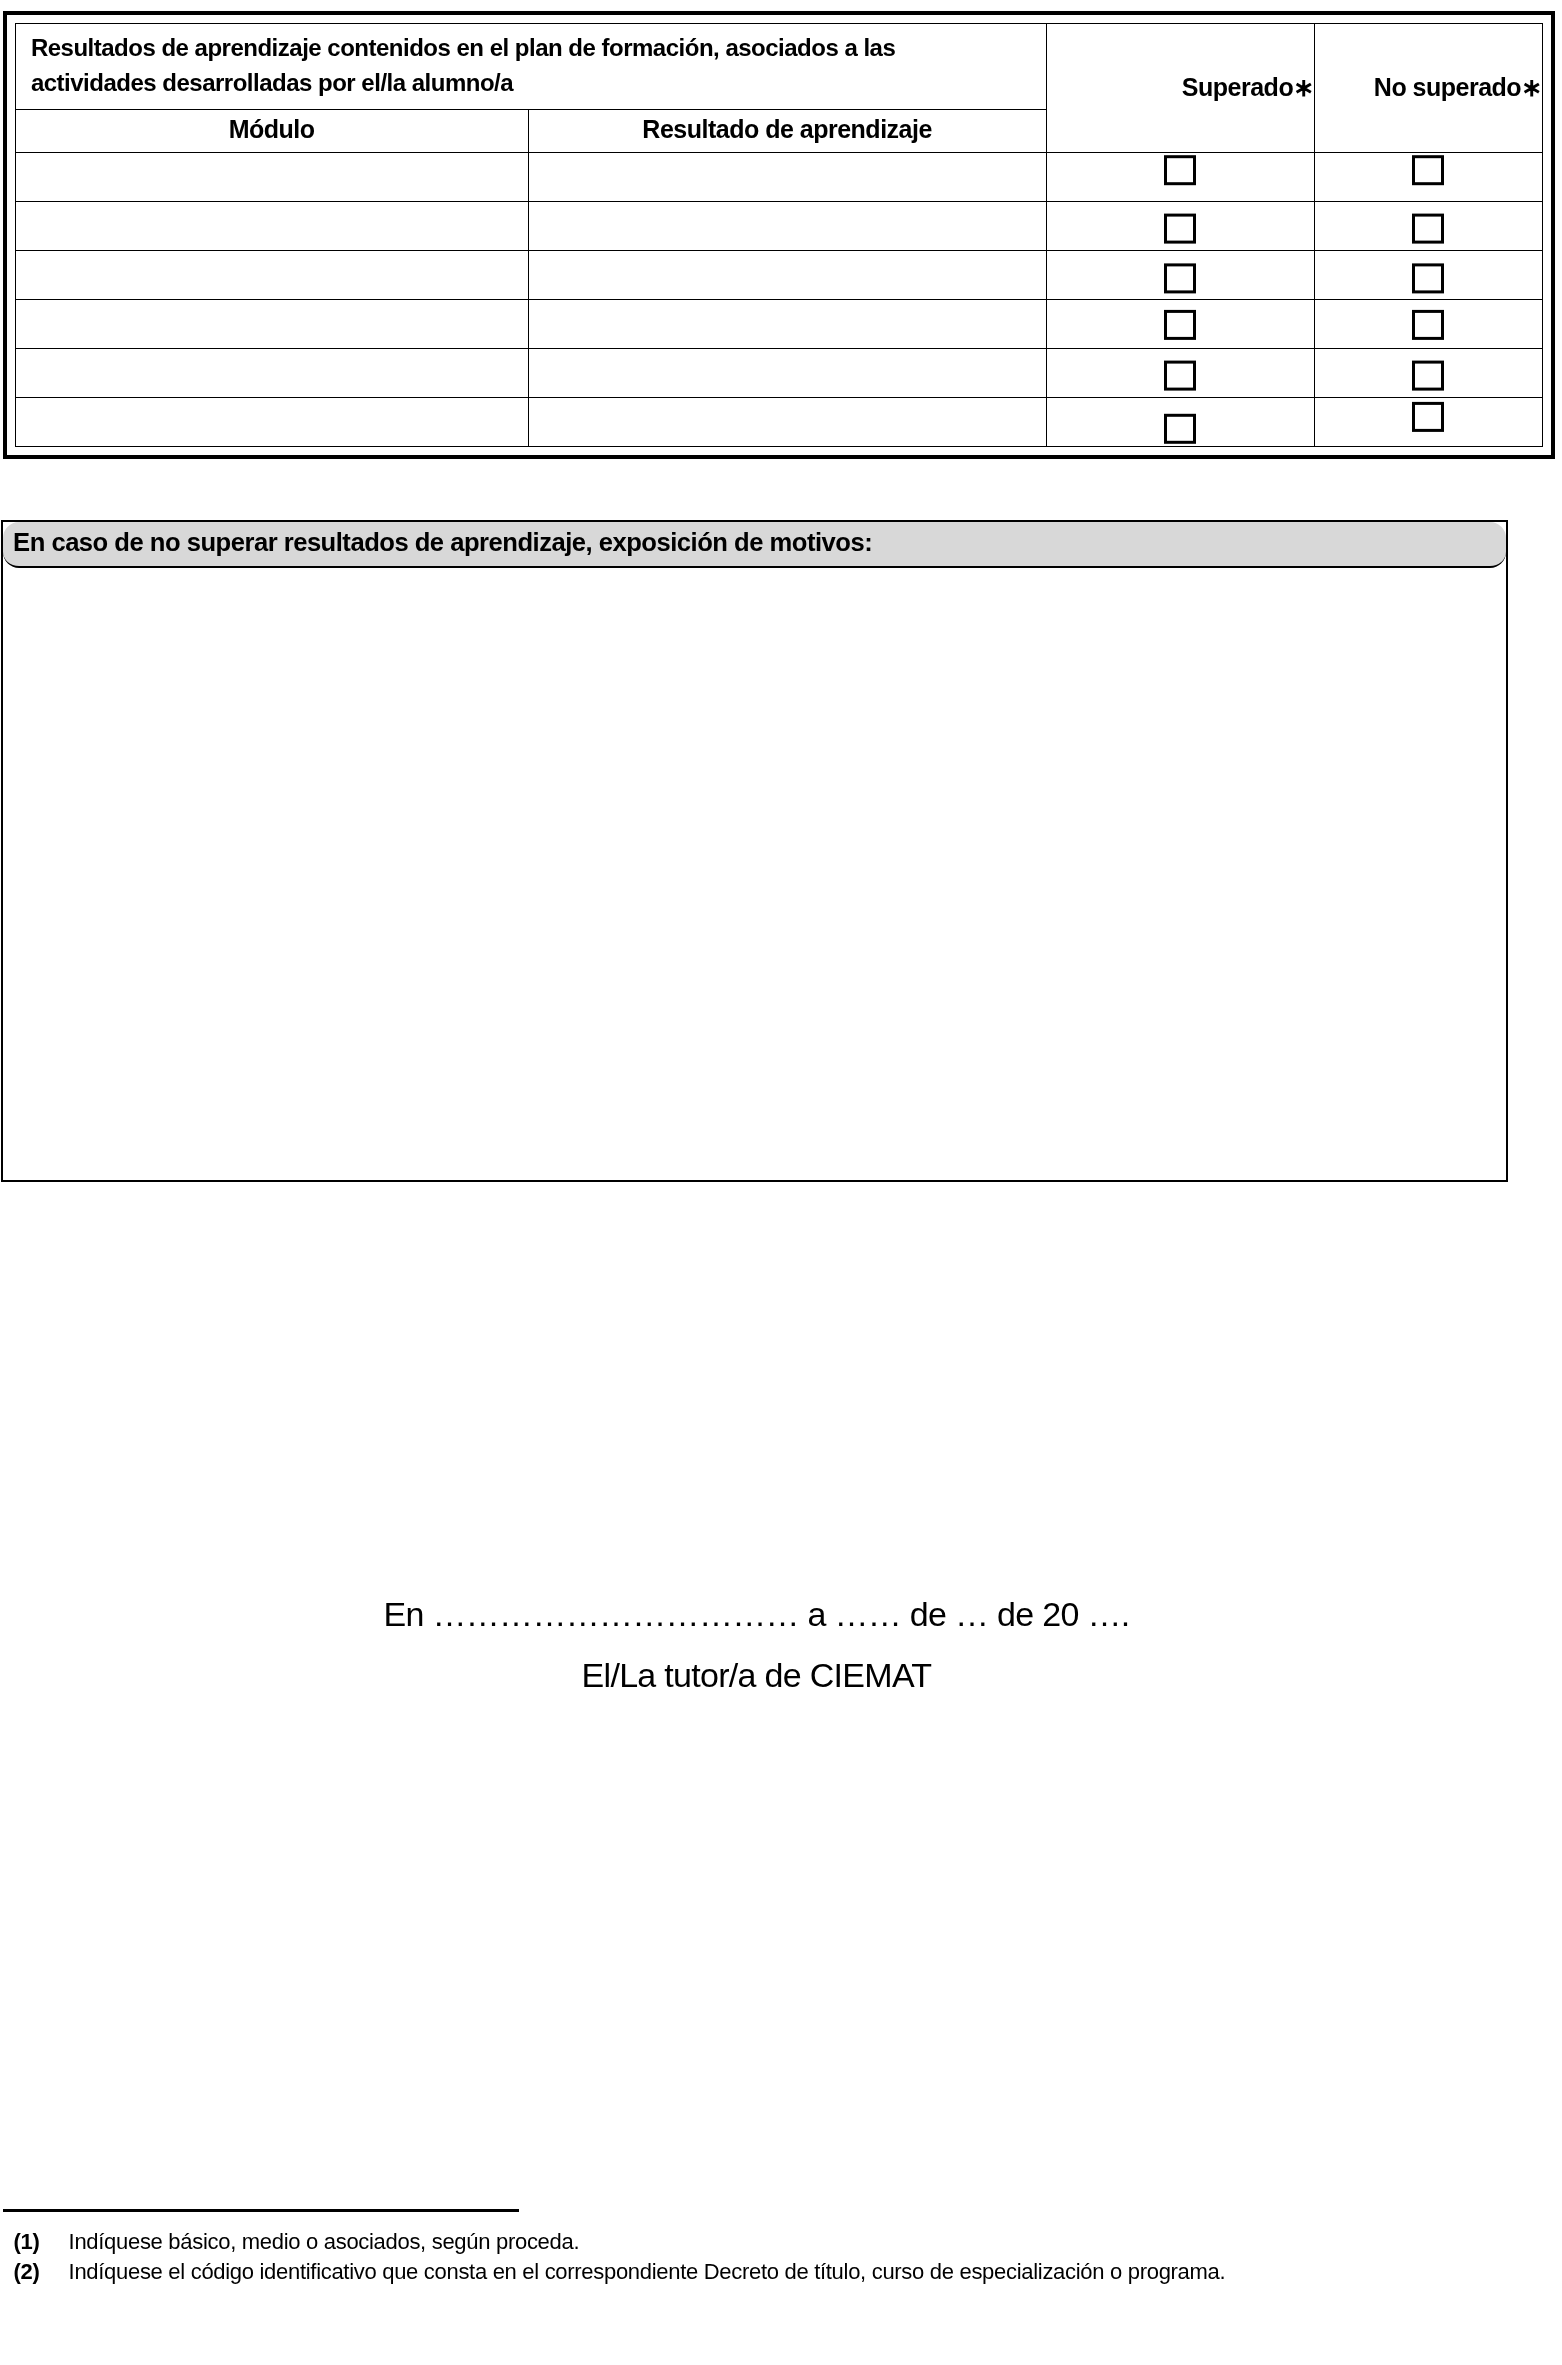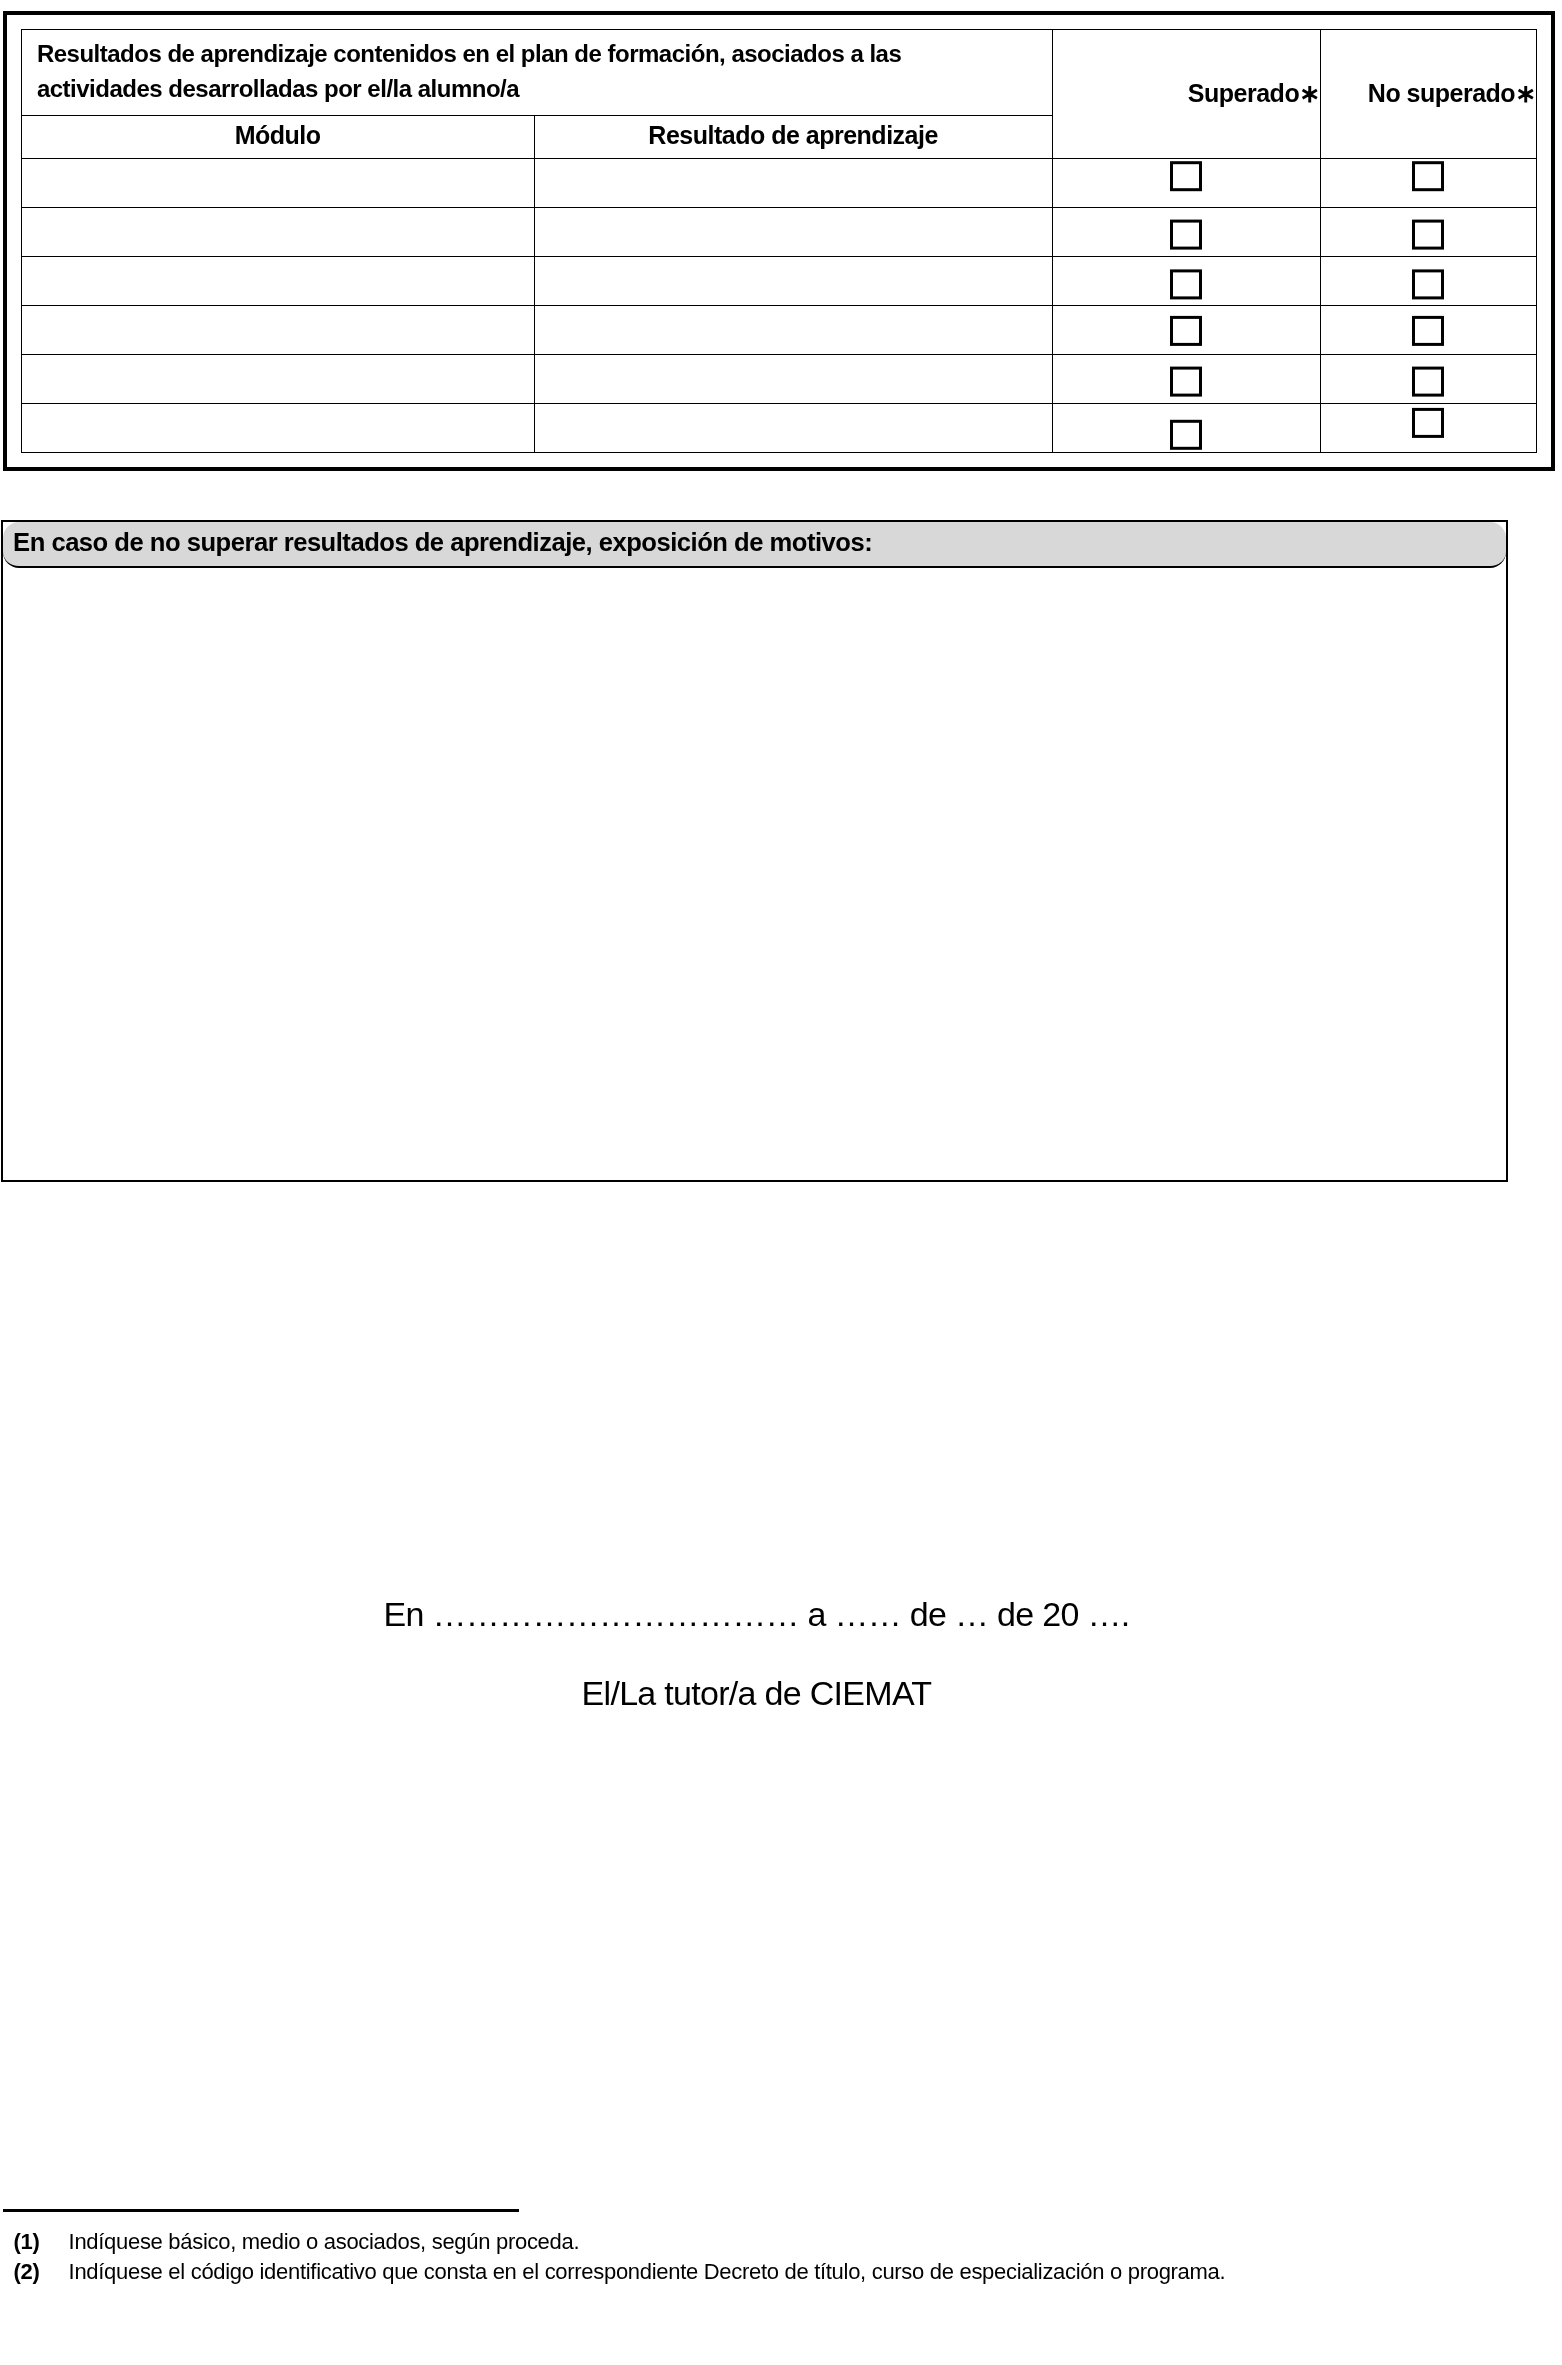--- a/index.html
+++ b/index.html
@@ -13,21 +13,21 @@
     font-family: "Liberation Sans", sans-serif;
     overflow: hidden;
   }
 
   
   .results-frame {
     position: absolute;
     top: 11px; left: 2.6px;
     width: 1552px;
     border: 4.3px solid #000;
-    padding: 14px;
+    padding: 8px;
     background: #fff;
   }
   table.results {
     width: 100%;
     border-collapse: collapse;
     table-layout: fixed;
   }
   table.results td { border: 1.7px solid #000; background: #fff; }
 
   td.main-head {
@@ -98,21 +98,21 @@
   
   .signature {
     position: absolute;
     top: 1595px; left: 0;
     width: 1513px;
     text-align: center;
     font-size: 34px;
     letter-spacing: -0.7px;
     line-height: 1.15;
   }
-  .sig-role { margin-top: 40px; }
+  .sig-role { margin-top: 22px; }
   .sig-note { margin-top: 31px; font-style: italic; }
 
   
   .footnotes {
     position: absolute;
     top: 2209px; left: 2.6px;
     width: 1556px;
     font-size: 22px;
     letter-spacing: -0.3px;
   }

